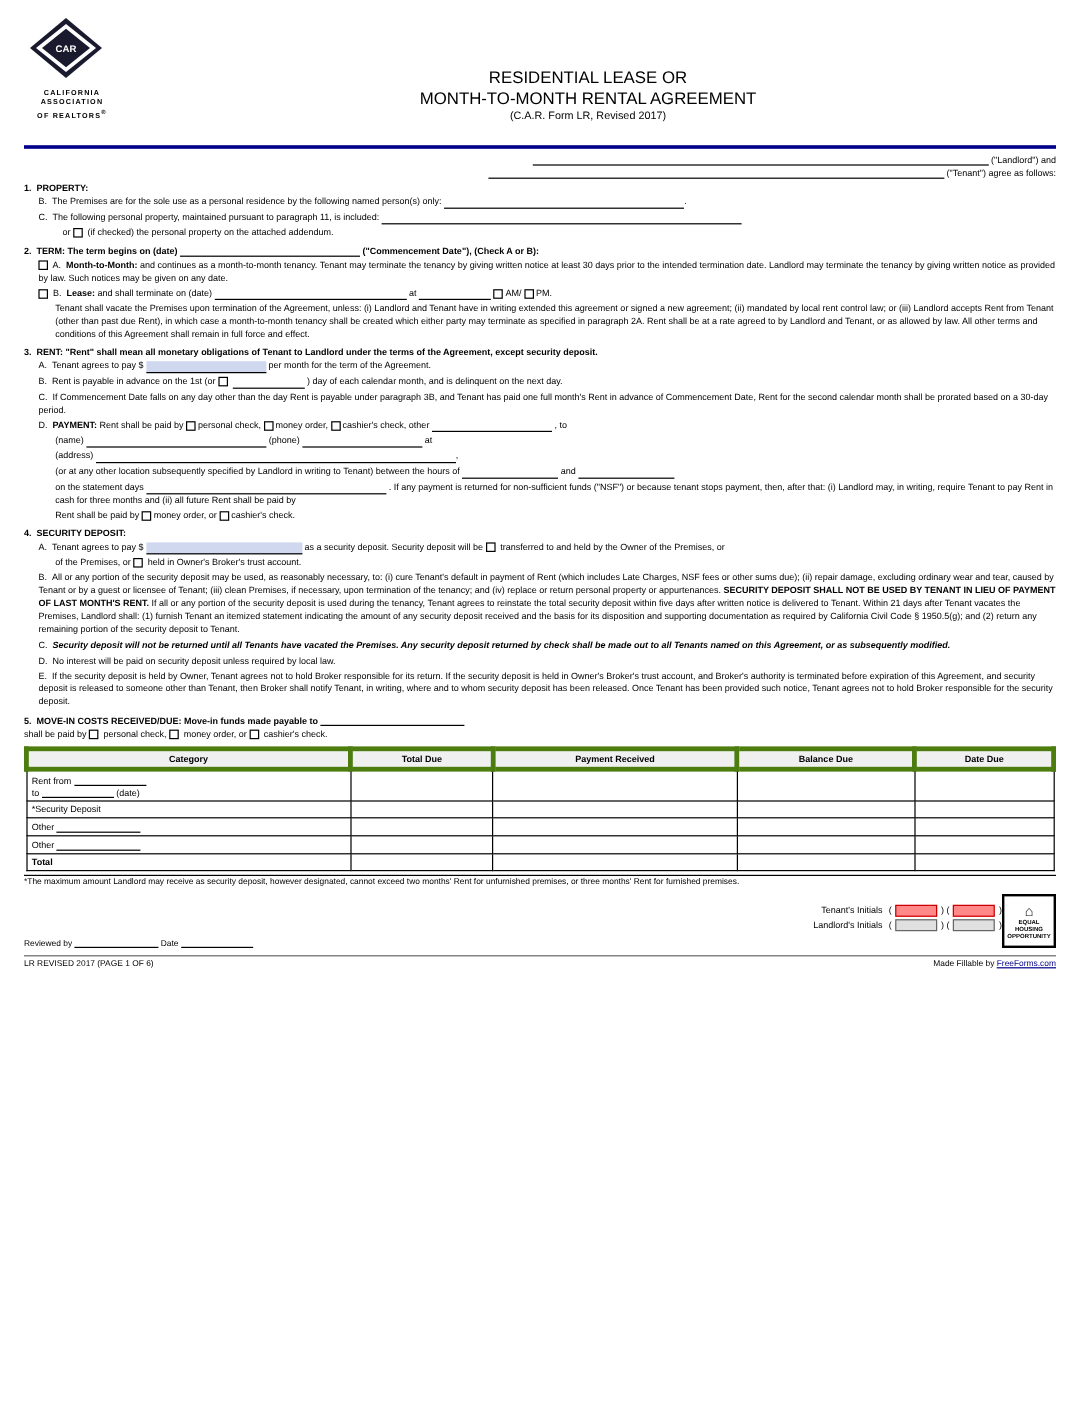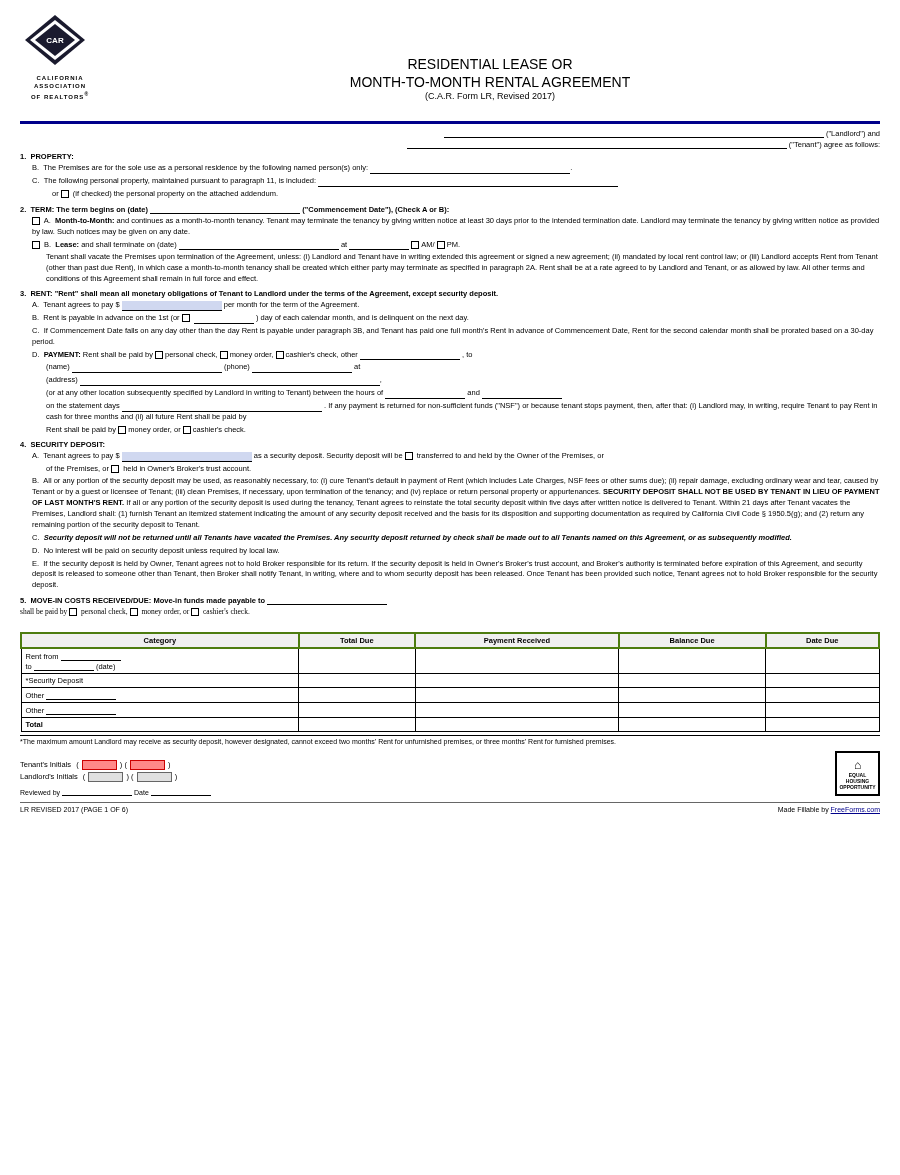--- a/index.html
+++ b/index.html
@@ -73,21 +73,21 @@
       font-size: 7.5px;
       margin-bottom: 2px;
     }
     table.move-in {
       width: 100%;
       border-collapse: collapse;
       font-size: 7.5px;
       margin: 3px 0;
     }
     table.move-in th {
-      border: 2px solid #4d7c0f;
+      border: 4px solid #4d7c0f;
       padding: 2px 4px;
       text-align: center;
       font-weight: bold;
       background: #f0f0f0;
     }
     table.move-in td {
       border: 1px solid #000;
       padding: 2px 4px;
       height: 14px;
     }
@@ -96,20 +96,21 @@
     }
     .inline-field {
       border-bottom: 1px solid #000;
       display: inline-block;
       min-width: 60px;
       height: 10px;
       vertical-align: bottom;
     }
     .initials-row {
       margin-bottom: 2px;
+      text-align: right;
     }
     .initials-box {
       display: inline-block;
       border: 1px solid #666;
       background: #e0e0e0;
       width: 35px;
       height: 10px;
       vertical-align: middle;
       margin: 0 1px;
     }
@@ -353,21 +354,21 @@
     </p>
   </div>
 </div>
 
 <div class="numbered-section">
   <div class="num-title">
     5. &nbsp;<span class="bold">MOVE-IN COSTS RECEIVED/DUE:</span>
     <span>Move-in funds made payable to</span>
     <span class="inline-field" style="width:120px;"></span>
   </div>
-  <div style="font-size:7.5px; margin-bottom:16px;font-family:Liberation Serif, serif;">
+  <div style="font-size:7.5px; margin-bottom:6px;">
     <span>shall be paid by</span>
     <span class="checkbox"></span>
     <span>personal check,</span>
     <span class="checkbox"></span>
     <span>money order, or</span>
     <span class="checkbox"></span>
     <span>cashier's check.</span>
   </div>
 
   <table class="move-in">

